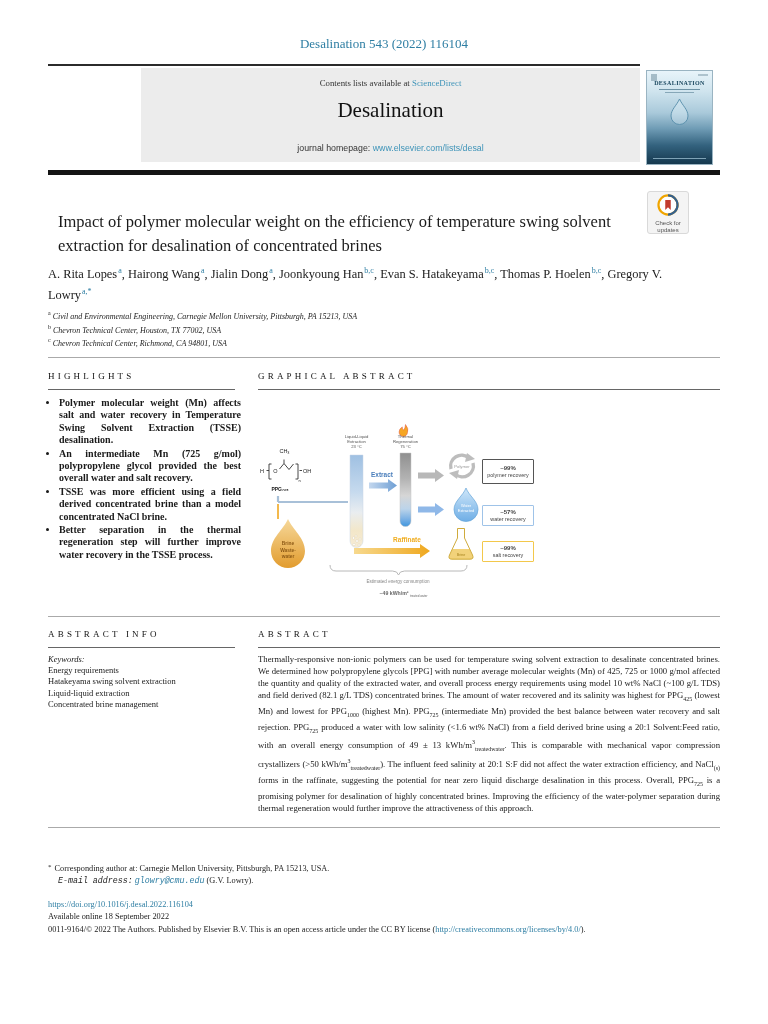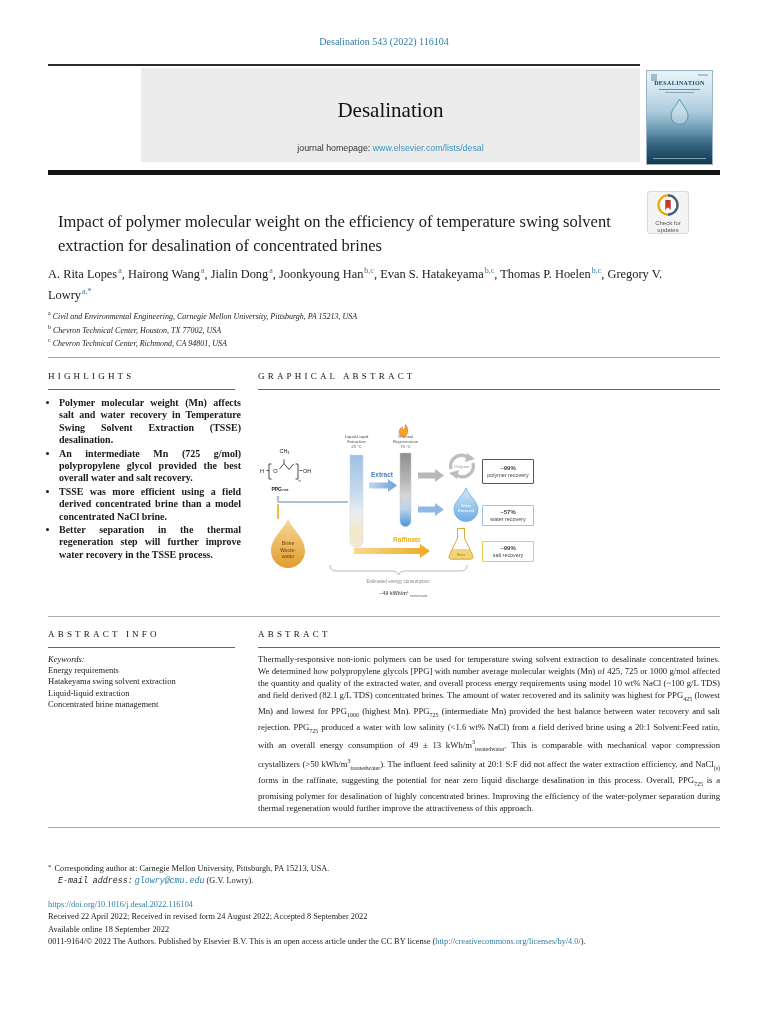--- a/index.html
+++ b/index.html
@@ -4,21 +4,21 @@
 <style>
   html,body{margin:0;padding:0;background:#fff;}
   .page{position:relative;width:768px;height:1024px;background:#fff;overflow:hidden;
         font-family:"Liberation Serif","DejaVu Serif",serif;color:#1a1a1a;}
   .abs{position:absolute;}
   .rule{position:absolute;background:#999;height:1px;}
   .link{color:#3d93b8;text-decoration:none;cursor:pointer;}
   .link-teal{color:#2e7ea3;text-decoration:none;cursor:pointer;}
 
   
-  .journal-ref{left:0;top:36px;width:768px;text-align:center;font-size:10px;color:#2e7ea3;}
+  .journal-ref{left:0;top:36px;width:768px;text-align:center;font-size:13px;color:#2e7ea3;}
 
   
   .rule-top{left:48px;top:64px;width:592px;height:2px;background:#2b2b2b;}
   .masthead-gray{left:141px;top:68px;width:499px;height:94px;background:#ececec;text-align:center;}
   .contents-line{position:absolute;left:0;top:10px;width:100%;font-size:8.8px;color:#333;}
   .journal-title{position:absolute;left:0;top:30px;width:100%;font-size:21px;color:#111;}
   .homepage-line{position:absolute;left:0;bottom:9px;width:100%;font-size:8.8px;color:#333;
                  font-family:"Liberation Sans","DejaVu Sans",sans-serif;}
   .logo{left:47px;top:68px;width:92px;height:96px;}
   .elsevier-word{position:absolute;left:0;top:82px;width:82px;text-align:center;
@@ -96,20 +96,23 @@
 </head>
 <body>
 
 <div class="page">
 
   <div class="abs journal-ref">Desalination 543 (2022) 116104</div>
 
   <div class="abs rule rule-top"></div>
 
   <div class="abs masthead-gray">
+    <div class="contents-line">
+      <span>Contents lists available at </span><a class="link">ScienceDirect</a>
+    </div>
     <div class="journal-title">Desalination</div>
     <div class="homepage-line">
       <span>journal homepage: </span><a class="link">www.elsevier.com/lists/desal</a>
     </div>
   </div>
 
 
   <div class="abs cover">
     <div class="cover-mini"></div>
     <div class="cover-mini2"></div>
@@ -311,20 +314,19 @@
   <div class="abs fn">
     <div><span class="star">*</span><span>Corresponding author at: Carnegie Mellon University, Pittsburgh, PA 15213, USA.</span></div>
     <div class="indent">
       <span class="em">E-mail address:</span>
       <a class="link-teal em">glowry@cmu.edu</a><span> (G.V. Lowry).</span>
     </div>
   </div>
 
   <div class="abs meta">
     <div><a class="link-teal">https://doi.org/10.1016/j.desal.2022.116104</a></div>
-    <div>Received 22 April 2022; Received in revised form 24 August 2022; Accepted 8 September 2022</div>
     <div>Available online 18 September 2022</div>
     <div>
       <span>0011-9164/© 2022 The Authors. Published by Elsevier B.V. This is an open access article under the CC BY license (</span><a class="link-teal">http://creativecommons.org/licenses/by/4.0/</a><span>).</span>
     </div>
   </div>
 
 </div>
 
 </body></html>

